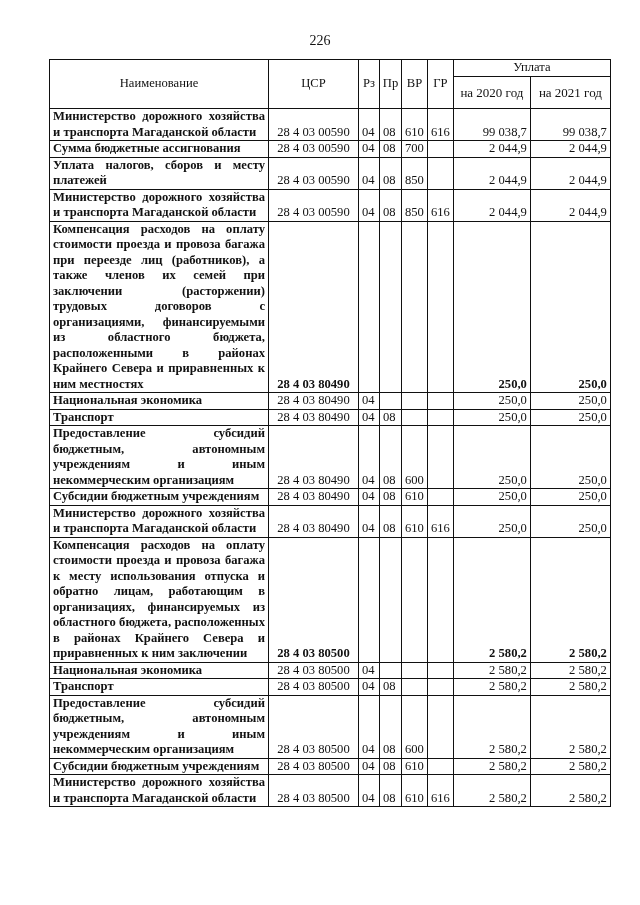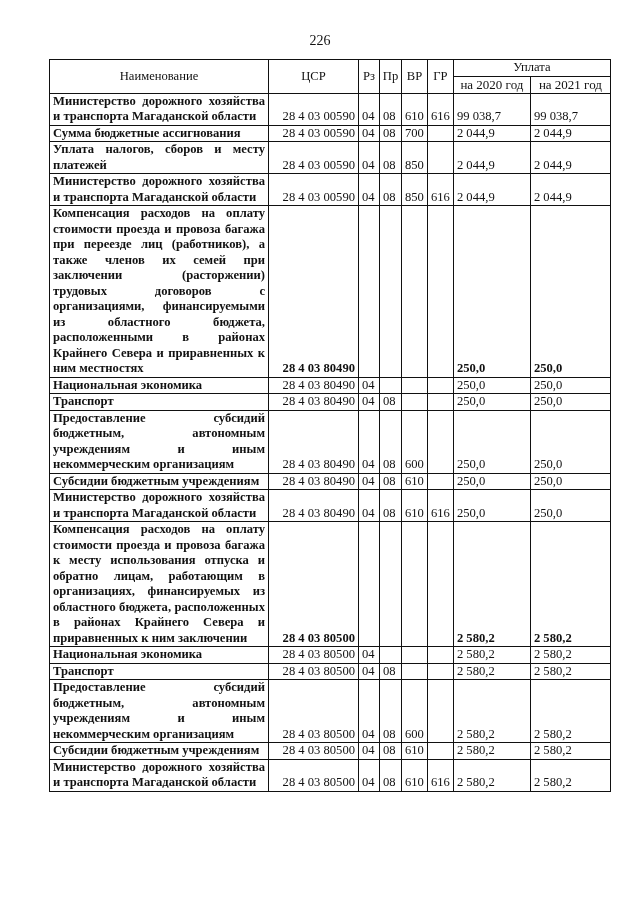--- a/index.html
+++ b/index.html
@@ -6,23 +6,23 @@
   body { width: 640px; height: 905px; position: relative; overflow: hidden;
          font-family: "Liberation Serif", "DejaVu Serif", serif; color: #111; }
   .page-number { position: absolute; top: 33px; left: 0; width: 640px; text-align: center; font-size: 14px; }
   table.budget { position: absolute; top: 59px; left: 49px; border-collapse: collapse; table-layout: fixed;
                  font-size: 12.6px; line-height: 15.5px; }
   table.budget td, table.budget th { border: 1px solid #111; padding: 0 3px; vertical-align: bottom; }
   table.budget th { font-weight: normal; vertical-align: middle; text-align: center; }
   col.c-name { width: 219px; } col.c-csr { width: 90px; } col.c-rz { width: 21px; } col.c-pr { width: 22px; }
   col.c-vr { width: 26px; } col.c-gr { width: 25px; } col.c-y1 { width: 77px; } col.c-y2 { width: 80px; }
   td.name { text-align: justify; text-align-last: left; padding: 0 2px 0 3px; font-weight: bold; }
-  td.code { text-align: right; padding-left: 6px; white-space: nowrap; }
+  td.code { text-align: center; padding-left: 6px; white-space: nowrap; }
   td.small { text-align: left; padding: 0 2px; white-space: nowrap; }
-  td.num { white-space: nowrap; padding-right: 2px; }
+  td.num { text-align: right; white-space: nowrap; padding-right: 2px; }
   tr.bold td { font-weight: bold; }
   tr.bold td.name { text-align-last: left; }
   .hdr-sub th { font-size: 13px; margin-left: 46px; }
 </style>
 </head>
 <body>
 
 <div class="page-number">226</div>
 
 <table class="budget">
@@ -41,21 +41,21 @@
       <th rowspan="2">Наименование</th>
       <th rowspan="2">ЦСР</th>
       <th rowspan="2" style="padding:0">Рз</th>
       <th rowspan="2" style="padding:0">Пр</th>
       <th rowspan="2" style="padding:0">ВР</th>
       <th rowspan="2" style="padding:0">ГР</th>
       <th colspan="2">Уплата</th>
     </tr>
     <tr class="hdr-sub" style="height:17px">
       <th style="padding:0">на 2020 год</th>
-      <th style="padding:0">на 2021 год</th>
+      <th style="padding:8px">на 2021 год</th>
     </tr>
   </thead>
   <tbody id="rows">
   <tr>
     <td class="name">Министерство дорожного хозяйства и транспорта Магаданской области</td>
     <td class="code">28 4 03 00590</td>
     <td class="small">04</td>
     <td class="small">08</td>
     <td class="small">610</td>
     <td class="small">616</td>

